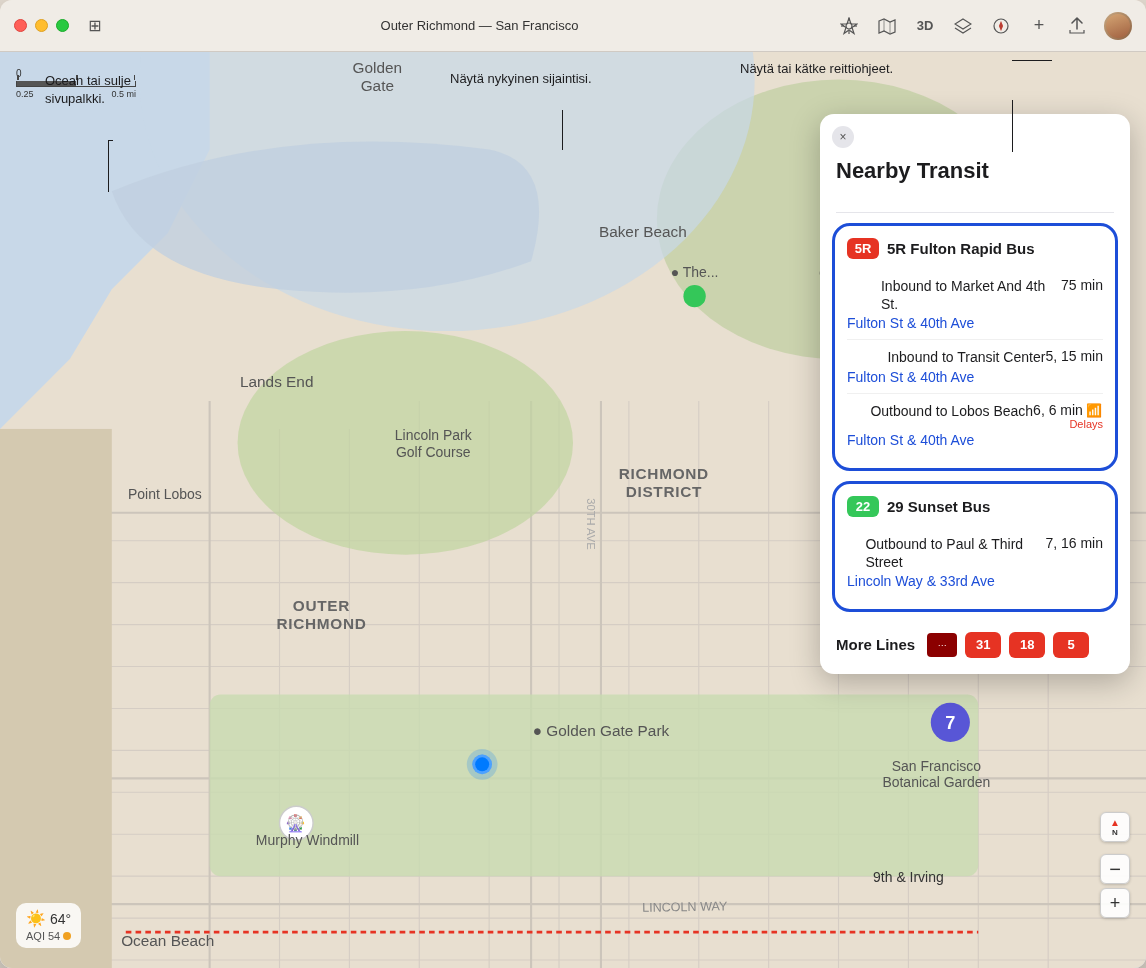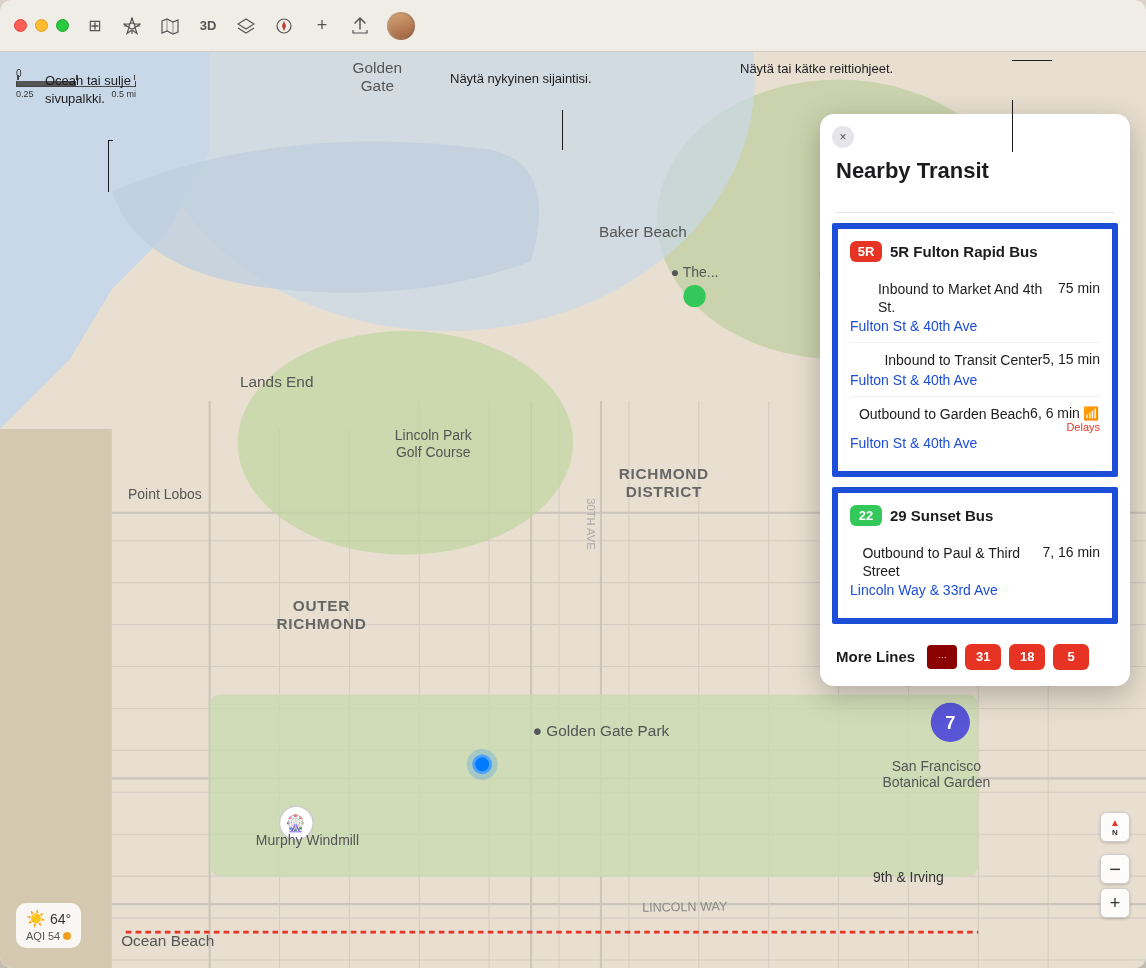--- a/index.html
+++ b/index.html
@@ -252,24 +252,24 @@
 
     .panel-divider {
       height: 1px;
       background: #e5e5ea;
       margin: 10px 16px;
     }
 
     .bus-route {
       margin: 0 12px;
       background: white;
-      border-radius: 2px;
+      border-radius: 18px;
       margin-bottom: 10px;
       padding: 12px;
-      border: 6px solid #1d4ed8;
+      border: 3px solid #1d4ed8;
     }
 
     .route-header {
       display: flex;
       align-items: center;
       gap: 8px;
       margin-bottom: 10px;
     }
 
     .route-badge {
@@ -394,20 +394,21 @@
 
 <div class="window">
 
   <div class="titlebar">
     <div class="traffic-lights">
       <div class="tl tl-close"></div>
       <div class="tl tl-min"></div>
       <div class="tl tl-max"></div>
     </div>
     <div class="sidebar-btn">⊞</div>
+    <div class="window-title">Outer Richmond — San Francisco</div>
     <div class="toolbar-icons">
       <div class="toolbar-icon">
         <svg width="18" height="18" viewBox="0 0 18 18" fill="none">
           <path d="M9 1l2 6h6l-5 3.5 2 6L9 13l-5 3.5 2-6L1 7h6z" stroke="#555" stroke-width="1.2" fill="none"></path>
           <circle cx="9" cy="9" r="3" stroke="#555" stroke-width="1.2" fill="none"></circle>
           <line x1="9" y1="1" x2="9" y2="4" stroke="#555" stroke-width="1.2"></line>
           <line x1="9" y1="14" x2="9" y2="17" stroke="#555" stroke-width="1.2"></line>
           <line x1="1" y1="9" x2="4" y2="9" stroke="#555" stroke-width="1.2"></line>
           <line x1="14" y1="9" x2="17" y2="9" stroke="#555" stroke-width="1.2"></line>
         </svg>
@@ -659,21 +660,21 @@
         <div class="schedule-item">
           <div class="schedule-row">
             <span class="schedule-dest">Inbound to Transit Center</span>
             <span class="schedule-time">5, 15 min</span>
           </div>
           <div class="schedule-stop">Fulton St &amp; 40th Ave</div>
         </div>
 
         <div class="schedule-item">
           <div class="schedule-row">
-            <span class="schedule-dest">Outbound to Garden Beach</span>
+            <span class="schedule-dest">Outbound to Lobos Beach</span>
             <div style="text-align:right;">
               <div class="schedule-time">
                 <span>6, 6 min</span>
                 <span style="color:#e63323;font-size:13px;"> 📶</span>
               </div>
               <div class="delay-badge">Delays</div>
             </div>
           </div>
           <div class="schedule-stop">Fulton St &amp; 40th Ave</div>
         </div>

